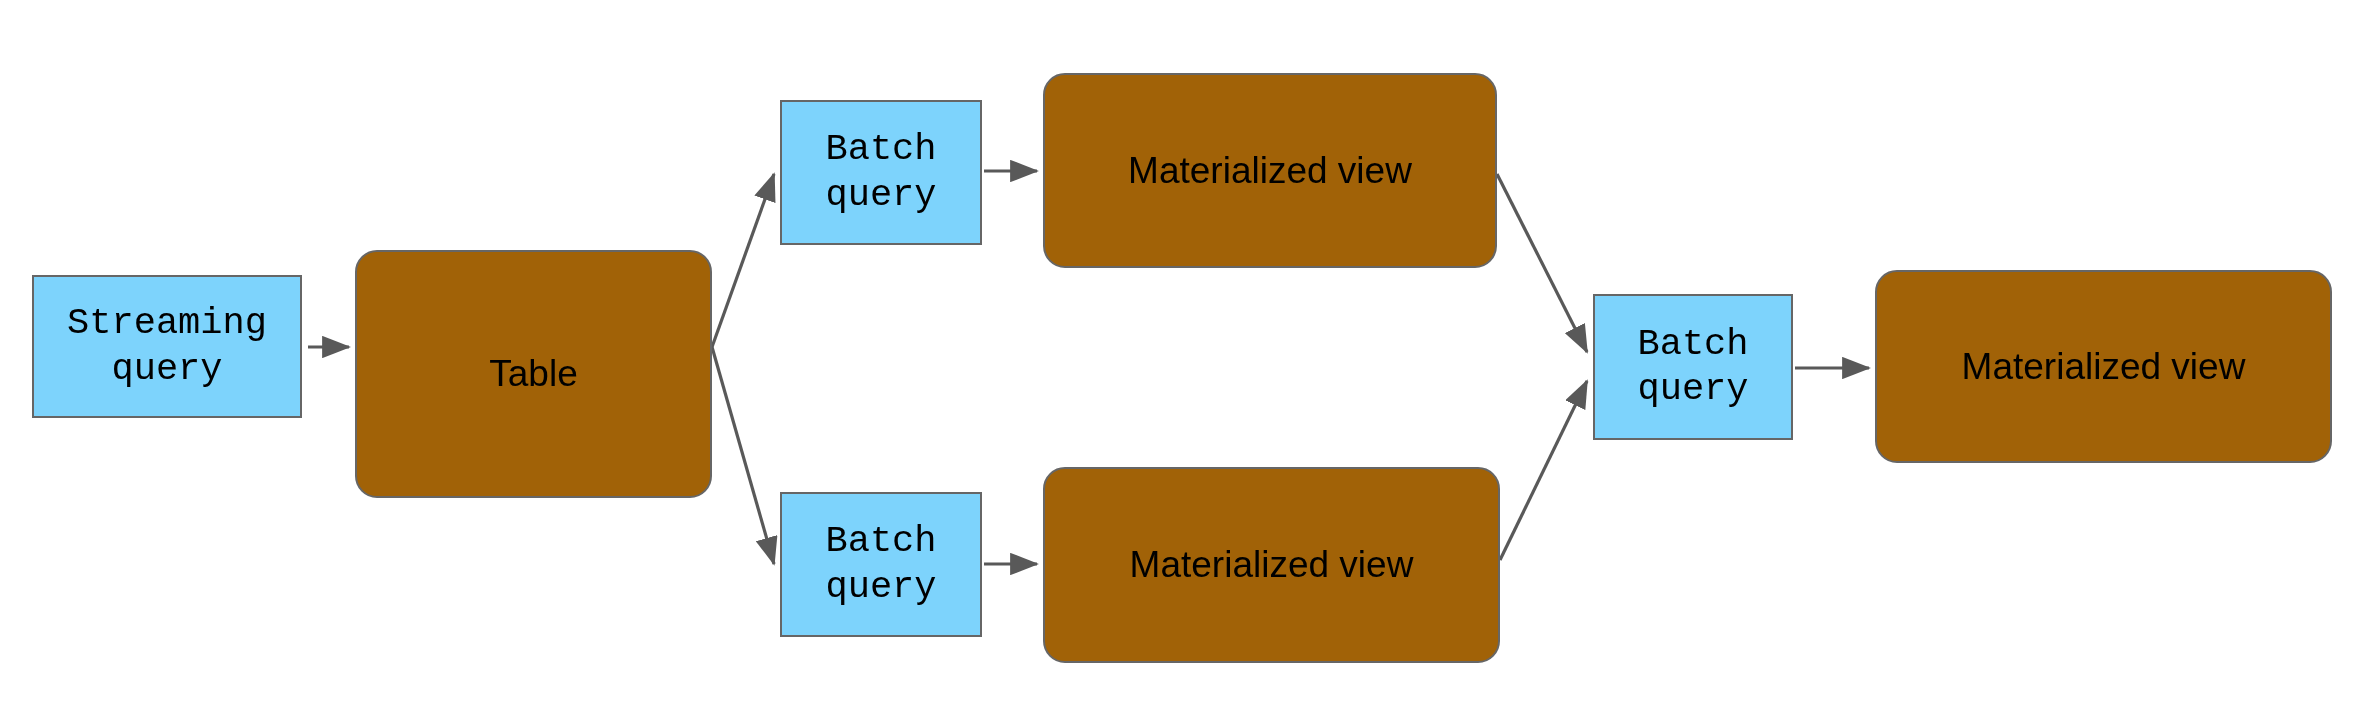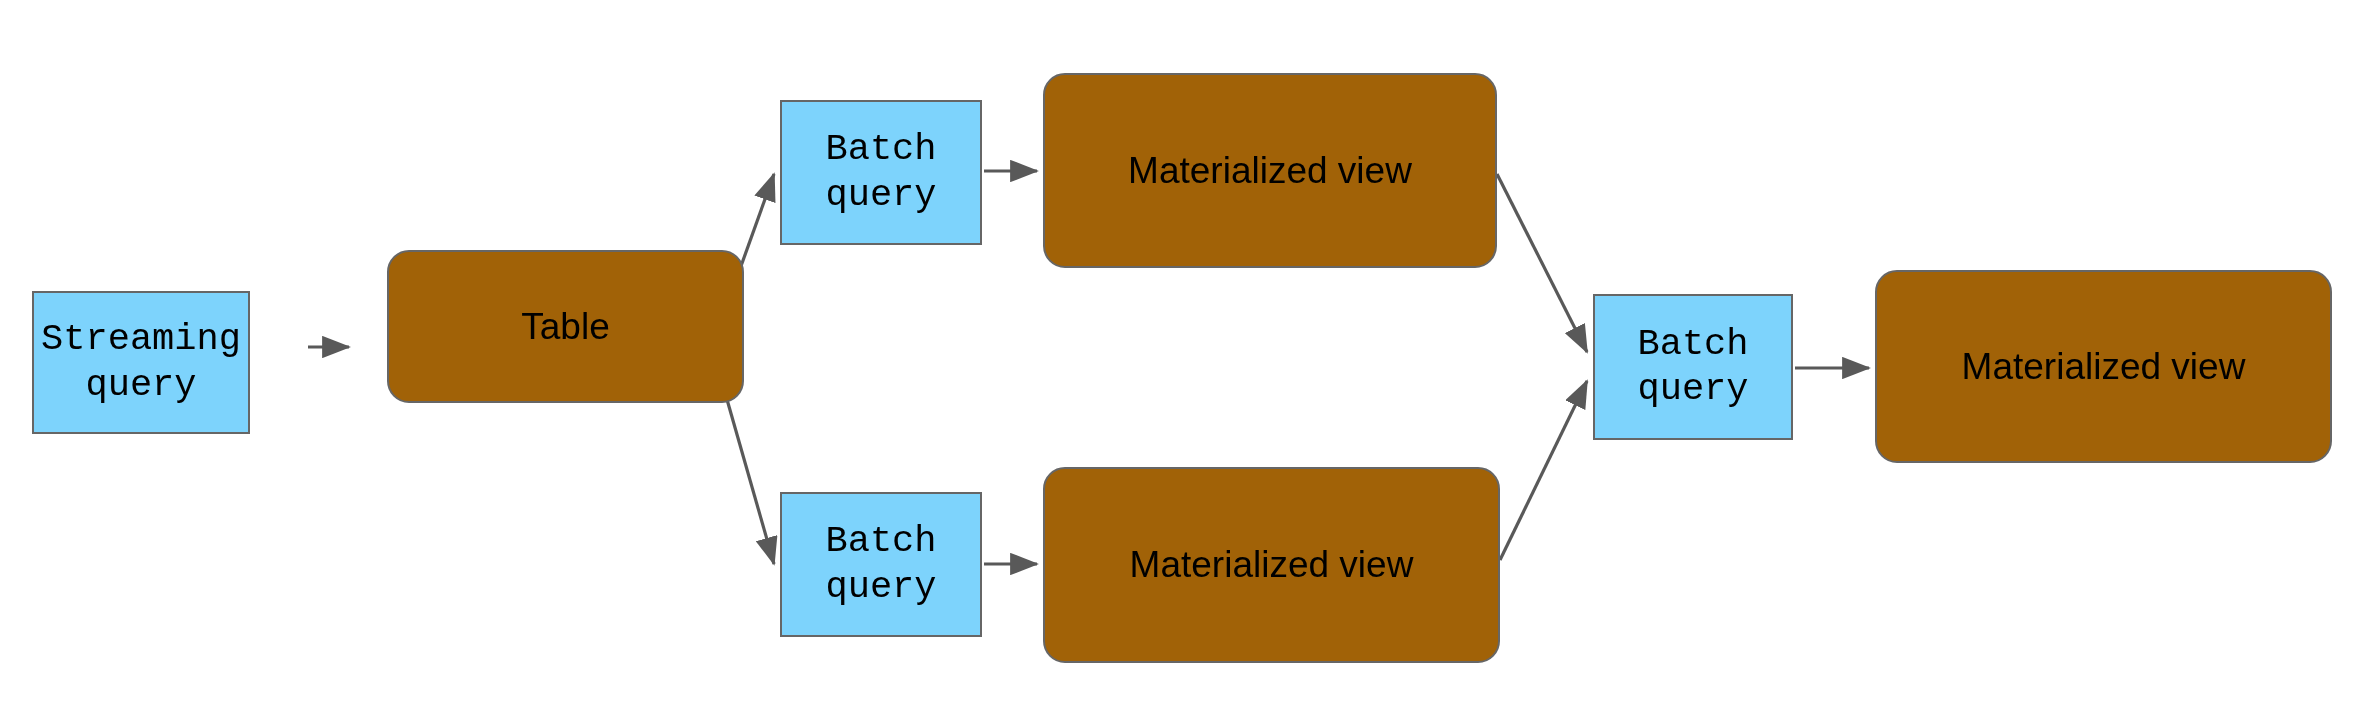--- a/index.html
+++ b/index.html
@@ -65,23 +65,23 @@
         <line x1="712" y1="347" x2="774" y2="564" marker-end="url(#arrowhead)"></line>
         <line x1="984" y1="171" x2="1037" y2="171" marker-end="url(#arrowhead)"></line>
         <line x1="984" y1="564" x2="1037" y2="564" marker-end="url(#arrowhead)"></line>
         <line x1="1497" y1="174" x2="1587" y2="352" marker-end="url(#arrowhead)"></line>
         <line x1="1500" y1="560" x2="1587" y2="381" marker-end="url(#arrowhead)"></line>
         <line x1="1795" y1="368" x2="1869" y2="368" marker-end="url(#arrowhead)"></line>
       </g>
   </svg>
 
   <div id="node-layer">
-      <div class="node process" style="left: 32px; top: 291px; width: 218px; height: 143px;">Streaming
+      <div class="node process" style="left: 32px; top: 275px; width: 270px; height: 143px;">Streaming
 query</div>
-      <div class="node store" style="left: 355px; top: 250px; width: 357px; height: 153px; margin-left: 32px;">Table</div>
+      <div class="node store" style="left: 355px; top: 250px; width: 357px; height: 248px;">Table</div>
       <div class="node process" style="left: 780px; top: 100px; width: 202px; height: 145px;">Batch
 query</div>
       <div class="node store" style="left: 1043px; top: 73px; width: 454px; height: 195px;">Materialized view</div>
       <div class="node process" style="left: 780px; top: 492px; width: 202px; height: 145px;">Batch
 query</div>
       <div class="node store" style="left: 1043px; top: 467px; width: 457px; height: 196px;">Materialized view</div>
       <div class="node process" style="left: 1593px; top: 294px; width: 200px; height: 146px;">Batch
 query</div>
       <div class="node store" style="left: 1875px; top: 270px; width: 457px; height: 193px;">Materialized view</div>
     </div>

